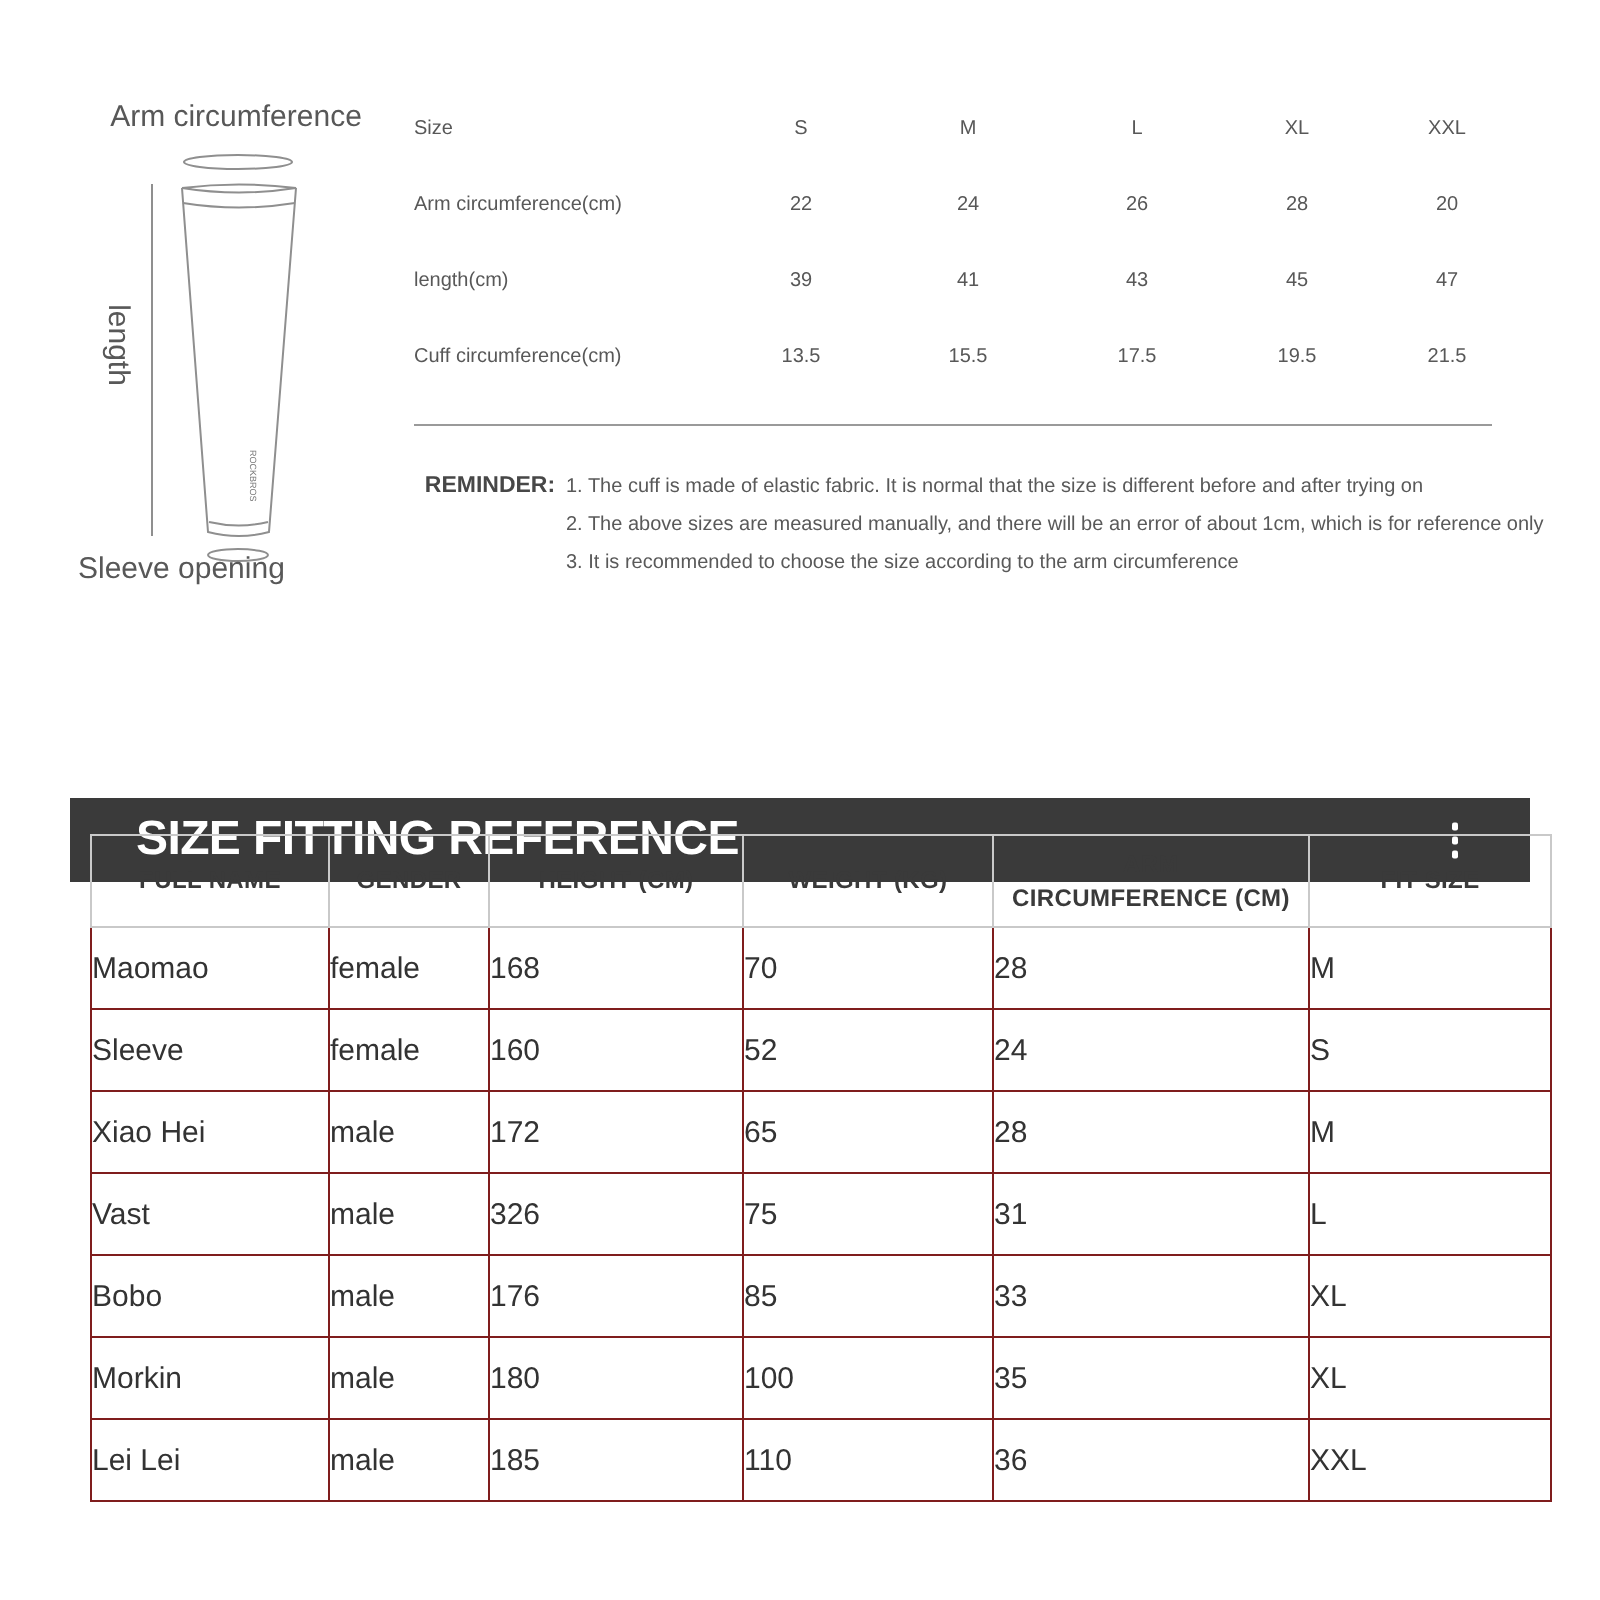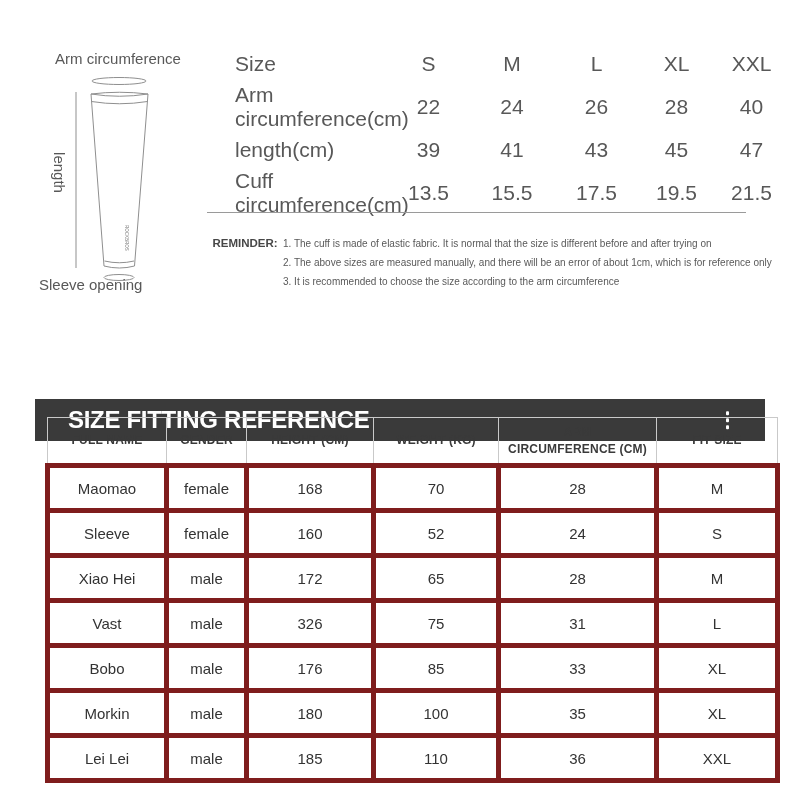--- a/index.html
+++ b/index.html
@@ -14,21 +14,21 @@
   .sleeve-svg { position:absolute; left:35px; top:45px; }
   .diag-label { position:absolute; color:#585858; font-size:15px; }
   .arm-circ-label { left:38px; top:50px; width:160px; text-align:center; }
   .length-label { left:29px; top:164px; width:60px; text-align:center; transform:rotate(90deg); }
   .sleeve-open-label { left:39px; top:276px; width:160px; text-align:left; }
 
   
   .size-table {
     position:absolute; left:205px; top:45px; width:555px;
     border-collapse:collapse; table-layout:fixed;
-    color:#585858; font-size:21px;margin-left:28px;
+    color:#585858; font-size:10px;
   }
   .size-table td { height:38px; padding:0; }
   .size-table .lbl { text-align:left; padding-left:2px; }
   .size-table .val { text-align:center; }
 
   .size-divider { position:absolute; left:207px; top:212px; width:539px; height:1px; background:#9a9a9a; }
 
   
   .reminder { position:absolute; left:207px; top:234px; display:flex; }
   .reminder-label { font-weight:bold; font-size:11.5px; color:#474747; width:76px; line-height:19px; flex:none;text-align:center; }
@@ -49,21 +49,21 @@
     position:absolute; left:45px; top:417px; width:730px;
     border-collapse:collapse; table-layout:fixed;
   }
   .fit-table th {
     height:45px; font-size:12px; font-weight:bold; color:#3a3a3a;
     border:1px solid #c9c9c9; text-align:center; vertical-align:middle;
     white-space:pre-line; letter-spacing:0.2px; line-height:1.35; padding:0 2px;
   }
   .fit-table td {
     height:40px; font-size:15px; color:#333333;
-    border:5px solid #7f1d1d; text-align:center; vertical-align:middle; padding:0;
+    border:1px solid #7f1d1d; vertical-align:middle; padding:0;
   }
 </style>
 </head>
 <body>
 
 <div class="diag-label arm-circ-label">Arm circumference</div>
 
 <svg class="sleeve-svg" width="165" height="270" viewBox="0 0 165 270" fill="none" stroke="#8f8f8f" stroke-width="1">
 
   <ellipse cx="84" cy="36" rx="27" ry="3.5"></ellipse>
@@ -103,21 +103,21 @@
       <td class="val">L</td>
       <td class="val">XL</td>
       <td class="val">XXL</td>
     </tr>
     <tr>
       <td class="lbl">Arm circumference(cm)</td>
       <td class="val">22</td>
       <td class="val">24</td>
       <td class="val">26</td>
       <td class="val">28</td>
-      <td class="val">40</td>
+      <td class="val">20</td>
     </tr>
     <tr>
       <td class="lbl">length(cm)</td>
       <td class="val">39</td>
       <td class="val">41</td>
       <td class="val">43</td>
       <td class="val">45</td>
       <td class="val">47</td>
     </tr>
     <tr>

